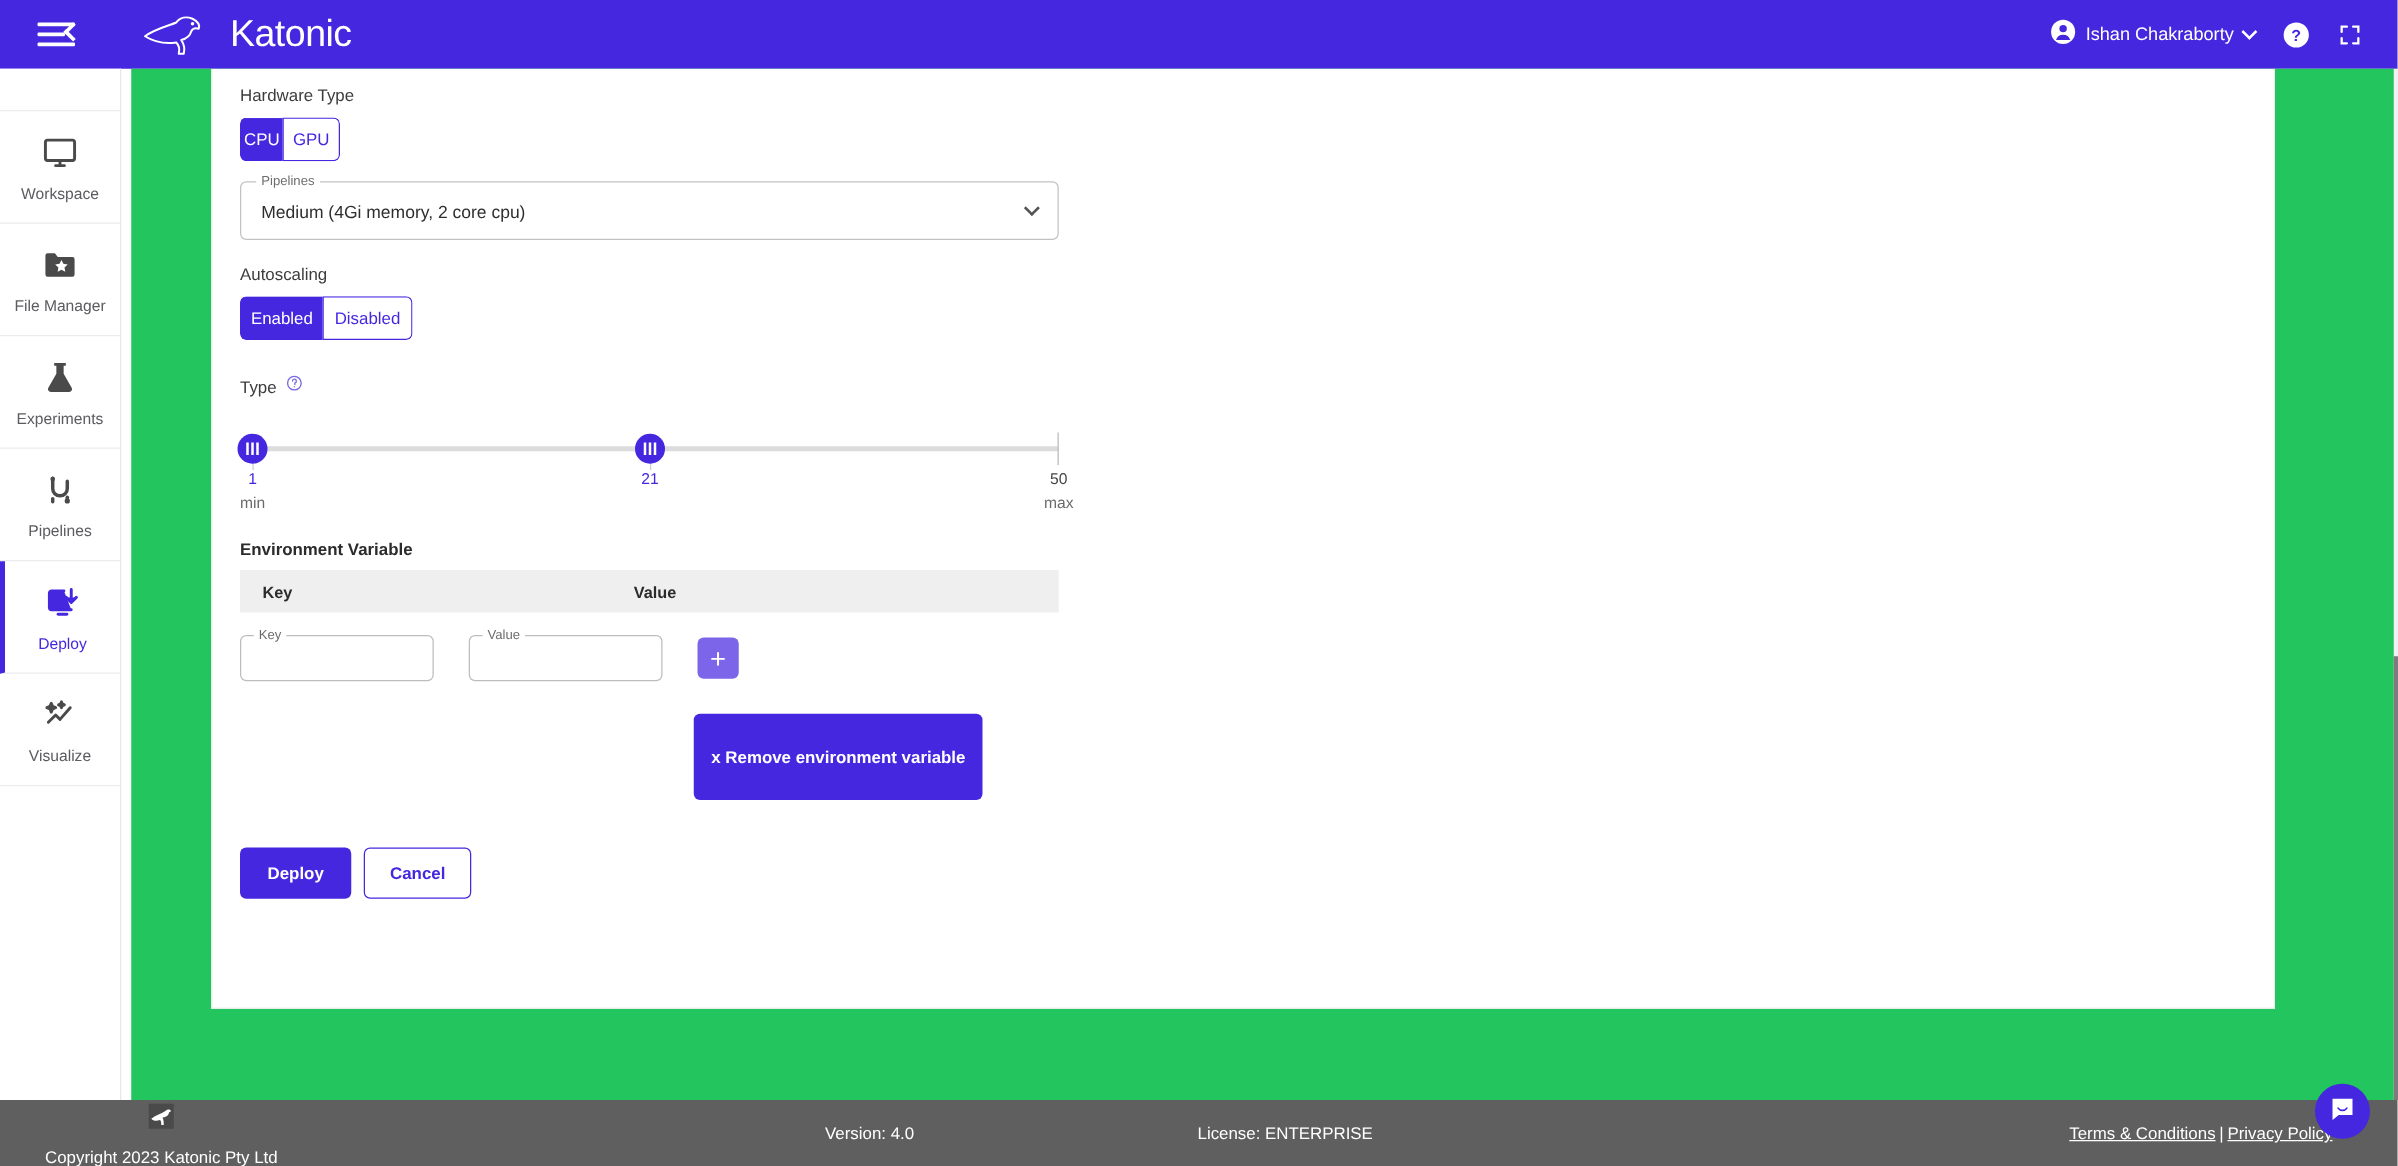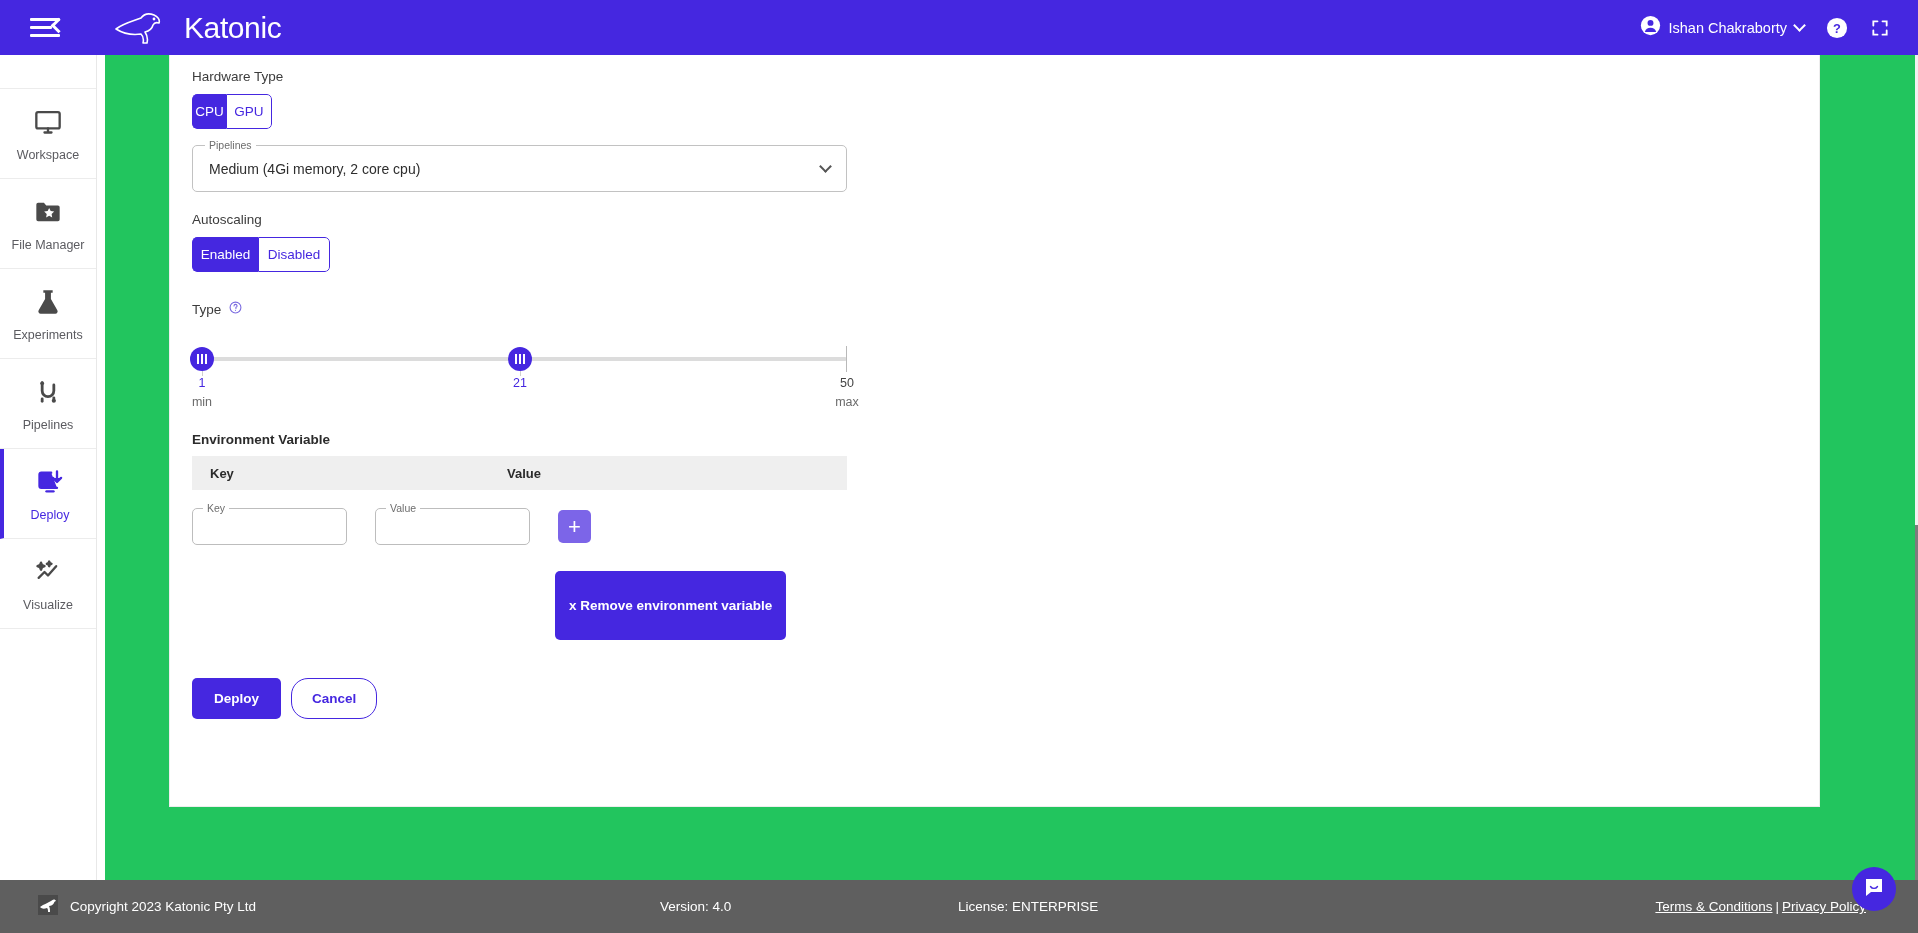--- a/index.html
+++ b/index.html
@@ -159,42 +159,42 @@
     border-radius: 5px; padding: 27px 14px; font-size: 13.5px; font-weight: bold;
     cursor: pointer; font-family: inherit;
   }
   .actions { display: flex; gap: 10px; margin-top: 38px; }
   .btn-primary {
     background: #4527e0; color: #fff; border: none; border-radius: 5px;
     padding: 12px 22px; font-size: 13.5px; font-weight: bold; cursor: pointer;
     font-family: inherit;
   }
   .btn-outline {
-    background: #fff; color: #4527e0; border: 1px solid #4527e0; border-radius: 17px;
+    background: #fff; color: #4527e0; border: 1px solid #4527e0; border-radius: 5px;
     padding: 12px 20px; font-size: 13.5px; font-weight: bold; cursor: pointer;
     font-family: inherit;
     text-align: right;
   }
 
   
   .scrollbar {
     position: absolute; right: 0; top: 0; width: 11px; height: 825px; background: #f1f1f1;
   }
   .scrollthumb {
     position: absolute; right: 0; top: 470px; width: 11px; height: 355px;
     background: #7c7c7c; border-radius: 0;
   }
 
   
   .footer {
     position: absolute; left: 0; bottom: 0; width: 1918px; height: 53px;
     background: #5f5f5f; display: flex; align-items: center; color: #fff;
     font-size: 13.5px;
   }
-  .f-copy { display: flex; align-items: center; gap: 10px; margin-left: 36px; }
+  .f-copy { display: flex; align-items: center; gap: 10px; margin-left: 36px; flex-direction: column; }
   .f-ver { position: absolute; left: 660px; }
   .f-lic { position: absolute; left: 958px; }
   .f-links { position: absolute; right: 52px; display: flex; align-items: center; gap: 3px; }
   .f-links a { color: #fff; text-decoration: underline; cursor: pointer; }
 
   .chatbtn {
     position: absolute; right: 22px; bottom: 22px; width: 44px; height: 44px;
     border-radius: 50%; background: #4527e0; display: flex; align-items: center;
     justify-content: center; cursor: pointer;
   }

